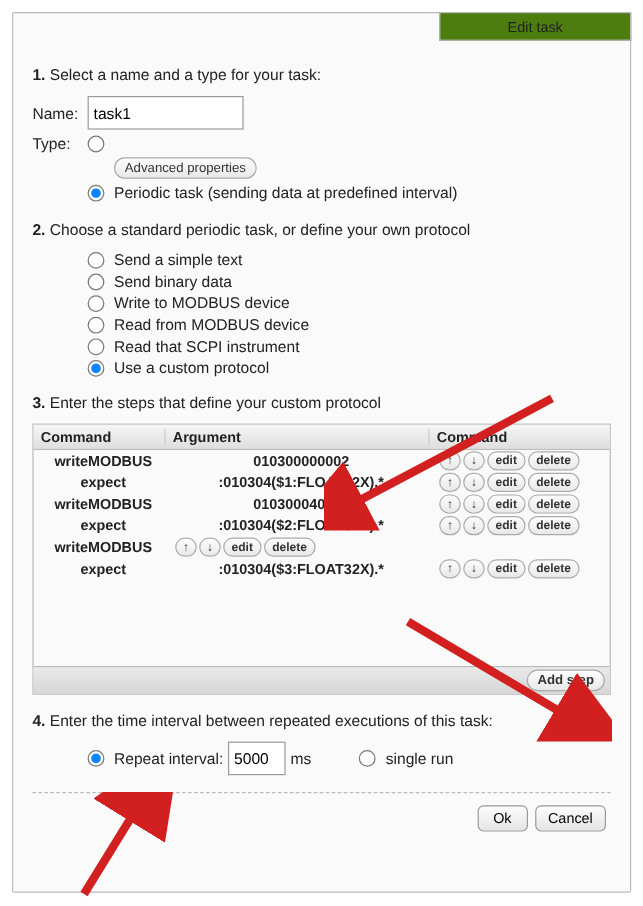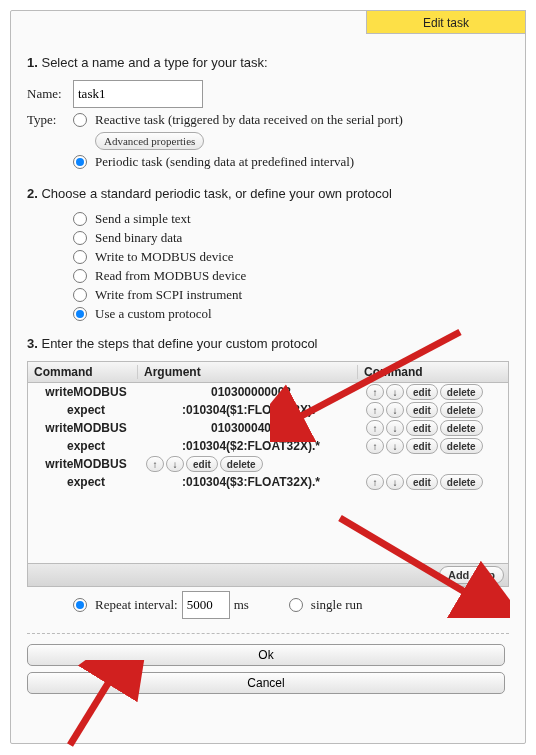--- a/index.html
+++ b/index.html
@@ -32,39 +32,38 @@
     right: -1px;
     height: 24px;
     display: flex;
   }
   .tab {
     width: 160px;
     height: 24px;
     line-height: 24px;
     text-align: center;
     border: 1px solid #bbb;
-    background: #fde047;
+    background: #4d7c0f;
     font-size: 12px;
     box-sizing: border-box;
   }
   .panel-body {
     padding: 36px 16px 12px 16px;
   }
 
   .step-title {
     font-size: 13px;
     margin: 8px 0 10px 0;
   }
   .step-title b { font-weight: bold; }
 
   .row {
     display: flex;
     align-items: center;
     margin: 4px 0;
-    font-family: Liberation Serif, serif;
   }
   .field-label {
     width: 46px;
     flex: 0 0 46px;
   }
   input[type="text"].txt, input[type="text"].num {
     border: 1px solid #999;
     background: #fff;
     height: 28px;
     padding: 1px 4px;
@@ -160,21 +159,20 @@
     border: none;
     border-top: 1px dashed #bbb;
     margin: 14px 0 10px 0;
   }
 
   .dialog-buttons {
     display: flex;
     justify-content: flex-end;
     gap: 6px;
     padding: 0 4px 8px 0;
-    flex-direction: column;
   }
   .dlg-btn {
     border: 1px solid #999;
     border-radius: 5px;
     background: linear-gradient(#fdfdfd,#e4e4e4);
     height: 22px;
     min-width: 42px;
     padding: 0 10px;
     font-size: 12px;
     cursor: pointer;
@@ -204,21 +202,20 @@
       </div>
 
       <div class="row">
         <span class="field-label">Name:</span>
         <input type="text" class="txt" value="task1" style="">
       </div>
 
       <div class="row">
         <span class="field-label">Type:</span>
         <span class="radio"></span>
-        <span>Reactive task (triggered by data received on the serial port)</span>
       </div>
       <div class="row">
         <span class="field-label"></span>
         <span style="width:22px"></span>
         <span class="small-btn">Advanced properties</span>
       </div>
       <div class="row">
         <span class="field-label"></span>
         <span class="radio checked"></span>
         <span>Periodic task (sending data at predefined interval)</span>
@@ -241,21 +238,21 @@
           <div class="row">
             <span class="radio"></span>
             <span>Write to MODBUS device</span>
           </div>
           <div class="row">
             <span class="radio"></span>
             <span>Read from MODBUS device</span>
           </div>
           <div class="row">
             <span class="radio"></span>
-            <span>Write from SCPI instrument</span>
+            <span>Read that SCPI instrument</span>
           </div>
           <div class="row">
             <span class="radio checked"></span>
             <span>Use a custom protocol</span>
           </div>
         </div>
 
       <div class="step-title" style="margin-top:14px">
         <b>3.</b>
         <span>Enter the steps that define your custom protocol</span>
@@ -326,20 +323,24 @@
                 <span class="mini-btn">edit</span>
                 <span class="mini-btn">delete</span>
               </div>
             </div>
           </div>
         <div class="steps-footer">
           <span class="small-btn">Add step</span>
         </div>
       </div>
 
+      <div class="step-title" style="margin-top:14px">
+        <b>4.</b>
+        <span>Enter the time interval between repeated executions of this task:</span>
+      </div>
 
       <div class="row" style="margin-left:46px">
         <span class="radio checked"></span>
         <span style="margin-right:4px">Repeat interval:</span>
         <input type="text" class="num" value="5000" style="">
         <span style="margin-left:4px">ms</span>
 
         <span style="width:40px"></span>
 
         <span class="radio"></span>

